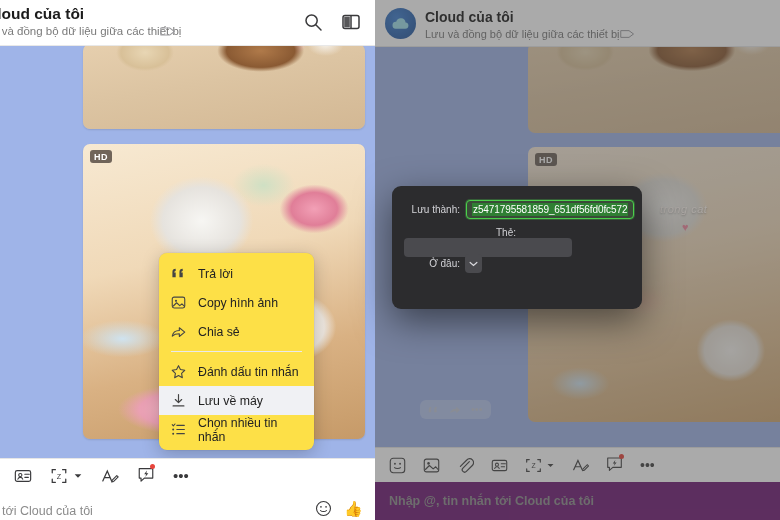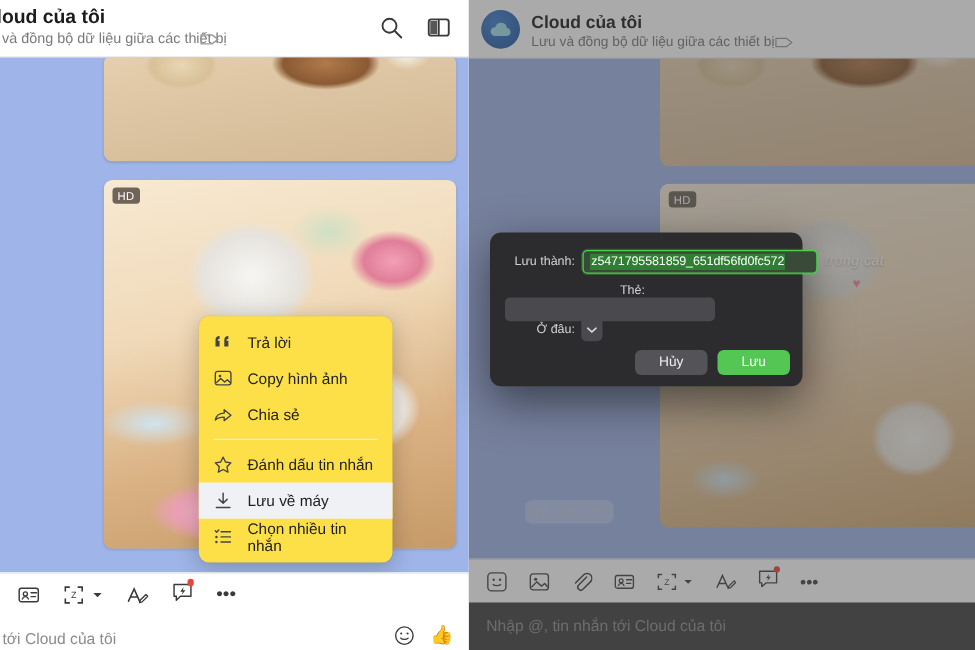--- a/index.html
+++ b/index.html
@@ -61,21 +61,21 @@
       radial-gradient(ellipse 48px 34px at 82% 22%, #f2a0b6 0%, #e07e98 48%, rgba(224,126,152,0) 72%),
       radial-gradient(ellipse 44px 30px at 64% 14%, #cfe0c4 0%, rgba(207,224,196,0) 72%),
       radial-gradient(ellipse 66px 48px at 72% 62%, #f6f2ee 0%, #ece5dd 58%, rgba(236,229,221,0) 76%),
       radial-gradient(ellipse 90px 34px at 36% 90%, #f3b8c8 0%, #eaa0b4 50%, rgba(234,160,180,0) 74%),
       radial-gradient(ellipse 60px 26px at 14% 66%, #cfe3f0 0%, rgba(207,227,240,0) 72%),
       linear-gradient(168deg, #f7e9d2 0%, #f0d9b8 38%, #d9b183 70%, #c69a68 100%);
   }
   .hd-badge {
     position: absolute; left: 7px; top: 6px;
     background: rgba(60,50,45,.72); color: #fff;
-    font-size: 9px; font-weight: normal; letter-spacing: .4px;
+    font-size: 9px; font-weight: bold; letter-spacing: .4px;
     padding: 1.5px 4px; border-radius: 3px; text-align: right;
   }
   .ts-bubble {
     position: absolute; font-size: 10.5px; color: #fff;
     background: rgba(90,110,165,.82); padding: 2px 6px; border-radius: 9px;
   }
   .ts1 { left: 325px; top: 129px; }
   .reaction-thumb {
     position: absolute; left: 343px; top: 100px;
     width: 20px; height: 20px; border-radius: 50%;
@@ -161,21 +161,21 @@
     position: absolute; left: 45px; top: 353px;
     background: rgba(255,255,255,.24); border-radius: 6px;
     display: flex; gap: 10px; align-items: center; padding: 4px 8px;
   }
   .r-toolbar {
     position: absolute; left: 60px; top: 447px; width: 405px; height: 35px;
     background: #fff; border-top: 1px solid #e6e6e6;
     display: flex; align-items: center; gap: 17px; padding-left: 14px;
   }
   .r-input-row {
-    position: absolute; left: 60px; top: 482px; width: 405px; height: 38px; background: #404040;
+    position: absolute; left: 60px; top: 482px; width: 405px; height: 38px; background: #701a75; font-weight: bold;
   }
   .r-placeholder { position: absolute; left: 14px; top: 12px; font-size: 12.5px; color: #8e8e8e; }
 
   
   .dim {
     position: absolute; left: 375px; top: 0; width: 405px; height: 520px;
     background: rgba(70,70,70,.46); z-index: 10;
   }
 
   
@@ -185,21 +185,21 @@
     box-shadow: 0 12px 36px rgba(0,0,0,.5);
     z-index: 30; color: #e8e8ea;
   }
   .dlg-row { position: absolute; display: flex; align-items: center; }
   .dlg-label { font-size: 10px; color: #d2d2d6; text-align: right; width: 62px; }
   .dlg-field {
     height: 19px; border-radius: 4px; background: #4a4a4e;
     display: flex; align-items: center; padding: 0 5px; overflow: hidden;
   }
   .name-field {
-    width: 188px; background: #3a4a38;
+    width: 168px; background: #3a4a38;
     border: 1.6px solid #4ad04a; box-shadow: 0 0 0 1px rgba(74,208,74,.3);
   }
   .name-text {
     font-size: 10px; color: #fff; background: #2f7f33;
     white-space: nowrap; padding: 1px 1px; letter-spacing: -.1px;
   }
   .tag-field { width: 168px; }
   .where-field {
     width: 153px; background: #4a4a4e; position: relative;
     display: flex; align-items: center; gap: 6px;
@@ -335,24 +335,20 @@
 
     <div class="dlg-row" style="left:6px; top:68px;">
       <div class="dlg-label">Ở đâu:</div>
       <span class="chev-btn">
         <svg width="9" height="6" viewBox="0 0 12 8">
           <path d="M1.5 2l4.5 4 4.5-4" fill="none" stroke="#dadade" stroke-width="1.6" stroke-linecap="round"></path>
         </svg>
       </span>
     </div>
 
-    <div class="dlg-buttons">
-      <div class="btn btn-cancel">Hủy</div>
-      <div class="btn btn-save">Lưu</div>
-    </div>
   </div>
 
   <div class="left-win">
 
     <div class="l-header">
       <div class="l-title">Cloud của tôi</div>
       <div class="l-sub">Lưu và đồng bộ dữ liệu giữa các thiết bị</div>
       <svg class="l-tagicon" viewBox="0 0 20 13">
         <path d="M1 2h11l6 4.5L12 11H1z" fill="none" stroke="#9a9a9e" stroke-width="1.3" stroke-linejoin="round"></path>
       </svg>

